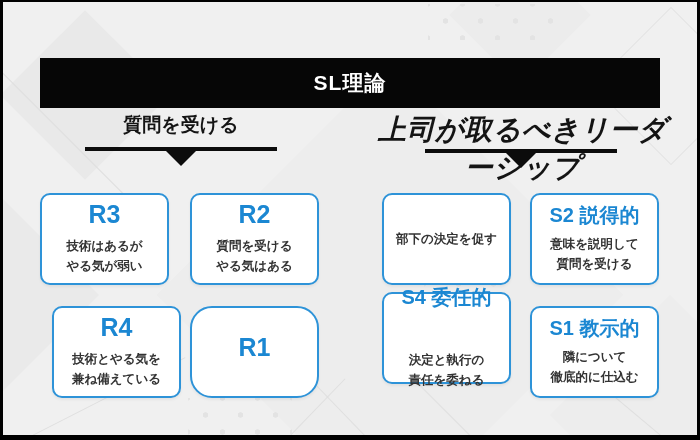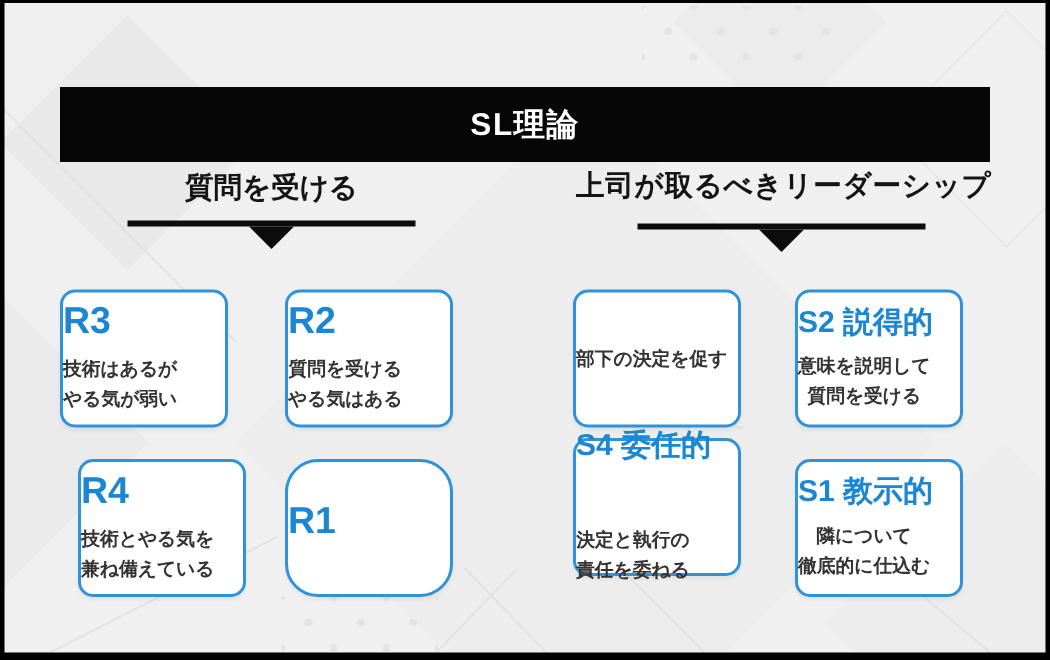--- a/index.html
+++ b/index.html
@@ -48,37 +48,37 @@
     background:#060606;color:#fff;z-index:3;
     display:flex;align-items:center;justify-content:center;
     font-size:21px;font-weight:bold;letter-spacing:1px;
   }
   
   .col-heading{
     position:absolute;z-index:2;text-align:center;
     font-weight:bold;color:#141414;
   }
   .h-left{left:85px;top:112px;width:192px;font-size:19px;}
-  .h-right{left:375px;top:111px;width:295px;font-size:19px;letter-spacing:0.5px;}
+  .h-right{left:375px;top:111px;width:295px;font-size:28px;letter-spacing:0.5px;font-style:italic;}
   .pointer-line{position:absolute;background:#0c0c0c;height:4px;width:192px;z-index:2;}
   .pl-left{left:85px;top:147px;}
   .pl-right{left:425px;top:149px;}
   .pointer-tri{
     position:absolute;width:0;height:0;z-index:2;
     border-left:15px solid transparent;border-right:15px solid transparent;
     border-top:15px solid #0c0c0c;
   }
   .pt-left{left:166px;top:151px;}
   .pt-right{left:506px;top:153px;}
   
   .card{
-    position:absolute;width:112px;height:92px;z-index:2;
+    position:absolute;width:129px;height:92px;z-index:2;
     background:#ffffff;border:2px solid #2e93d8;border-radius:10px;
     box-sizing:border-box;
-    display:flex;flex-direction:column;align-items:flex-start;justify-content:center;
+    display:flex;flex-direction:column;align-items:center;justify-content:center;
     box-shadow:0 2px 3px rgba(0,0,0,0.05);
   }
   .card-title{
     color:#1b87d2;font-weight:bold;line-height:1;margin-bottom:9px;white-space:nowrap;
   }
   .r-card .card-title{font-size:25px;}
   .s-card .card-title{font-size:20px;}
   .card-body{
     color:#333;font-size:12.5px;font-weight:bold;line-height:1.6;
     text-align:center;white-space:pre-line;

